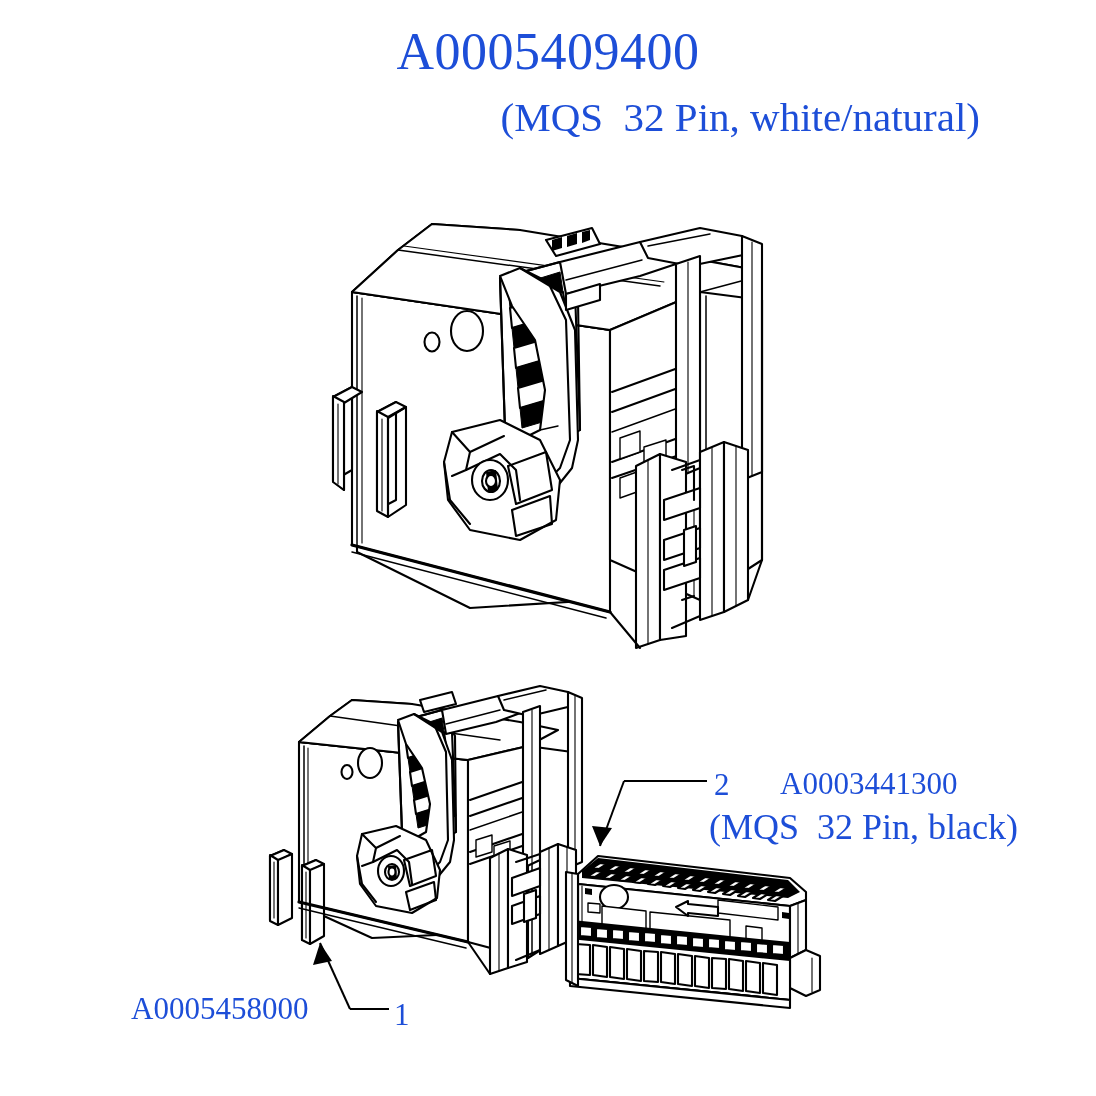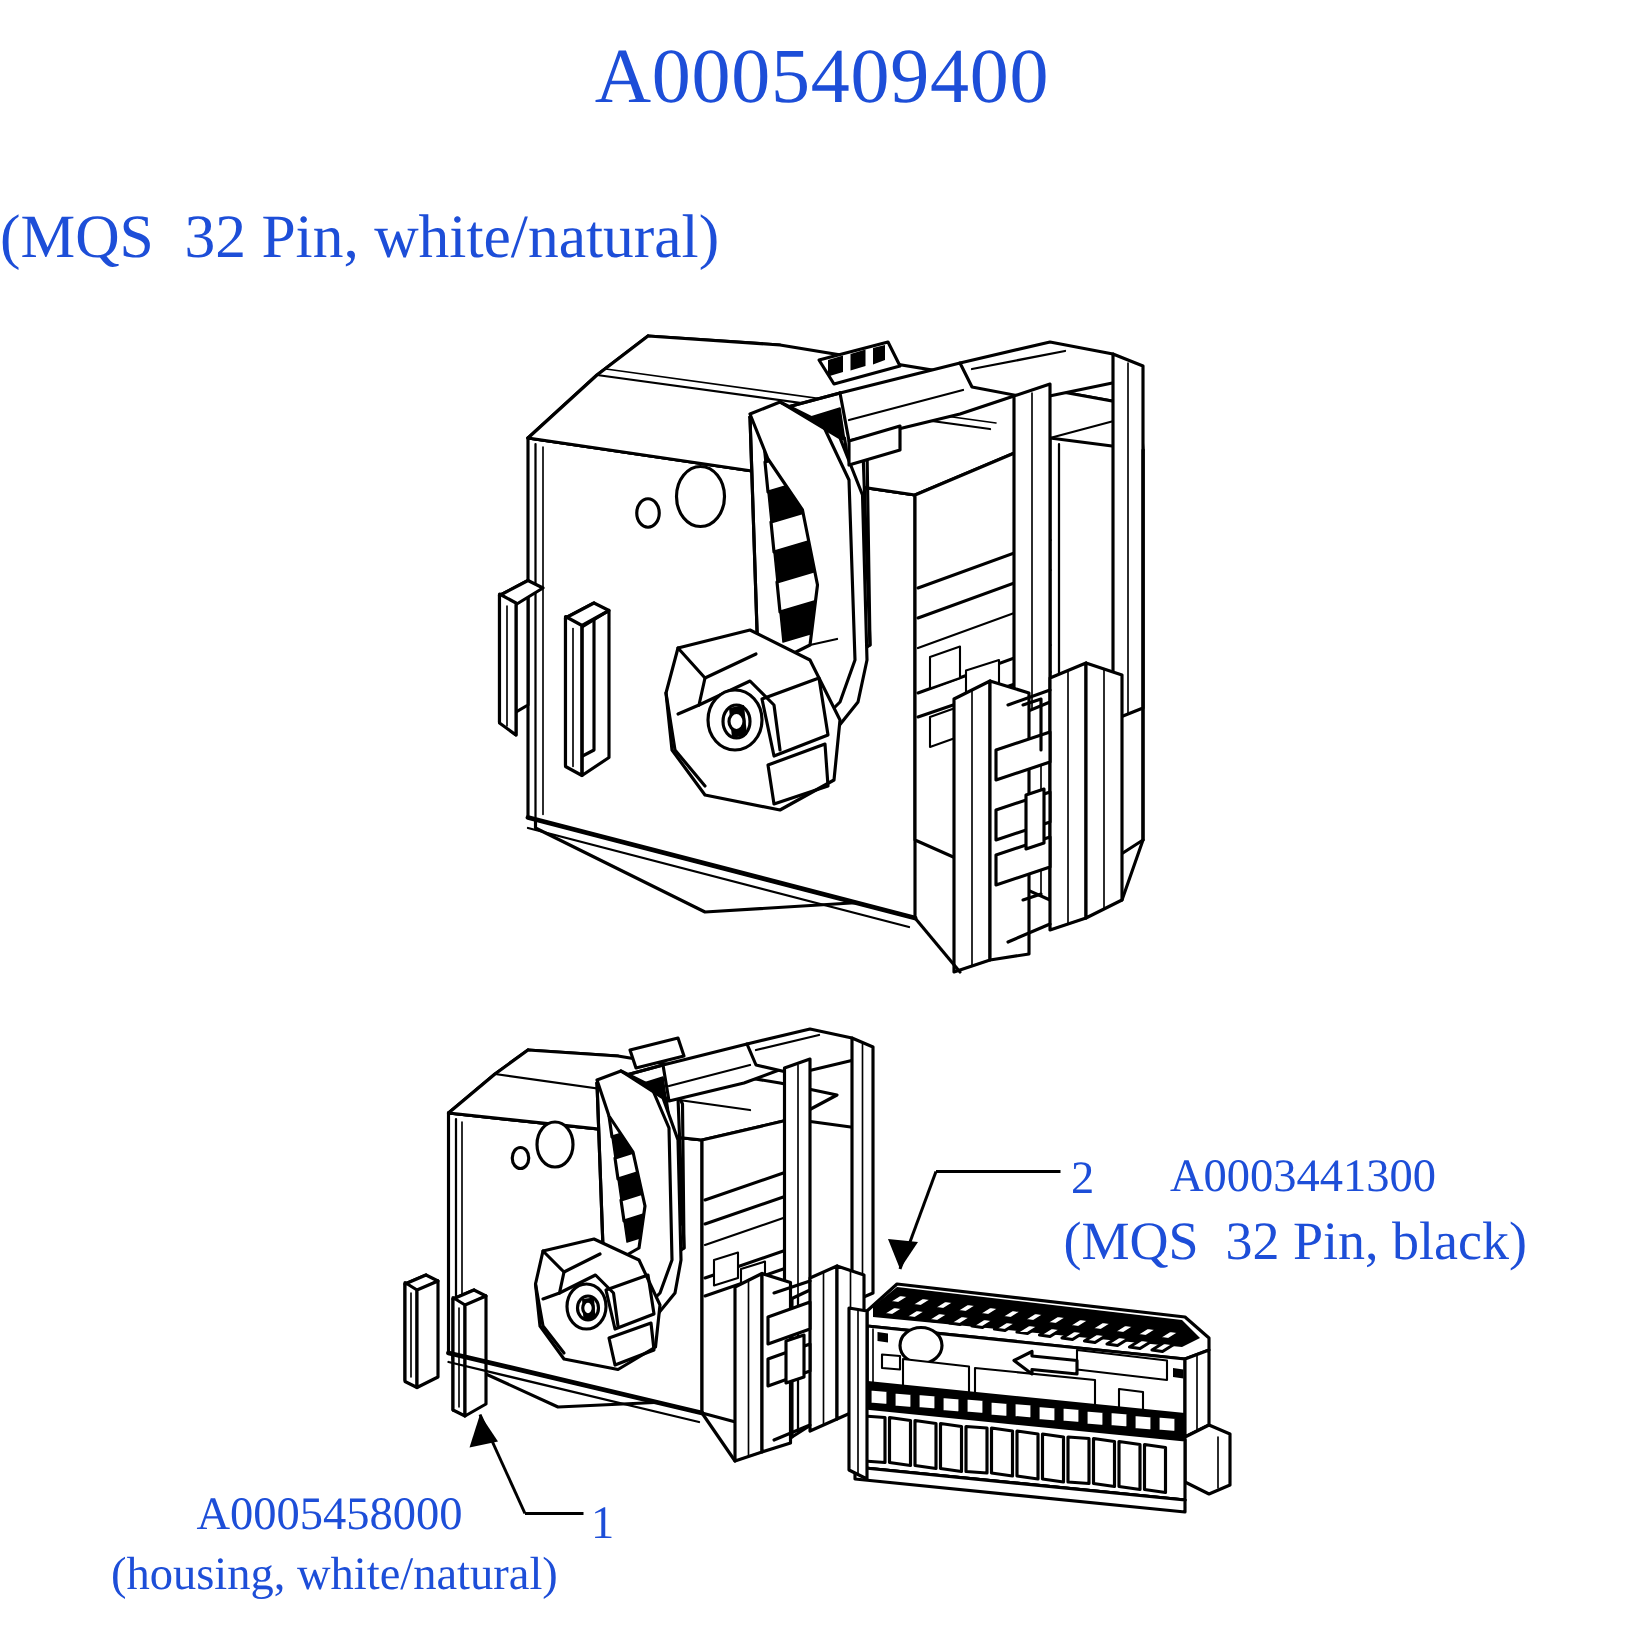--- a/index.html
+++ b/index.html
@@ -31,23 +31,22 @@
   #title {
     left: 0; top: 26px;
     width: 1096px;
     text-align: center;
     font-size: 52px;
     letter-spacing: 0.5px;
   }
   #subtitle {
     left: 0; top: 97px;
     width: 980px;
-    text-align: left;
+    text-align: right;
     font-size: 41px;
-    margin-top: 40px;
   }
   #label2-code {
     left: 780px; top: 768px;
     font-size: 31px;
   }
   #label2-num {
     left: 714px; top: 769px;
     font-size: 31px;
   }
   #label2-desc {
@@ -84,21 +83,20 @@
 
   <div class="txt" id="title">A0005409400</div>
   <div class="txt" id="subtitle">(MQS  32 Pin, white/natural)</div>
 
   <div class="txt" id="label2-num">2</div>
   <div class="txt" id="label2-code">A0003441300</div>
   <div class="txt" id="label2-desc">(MQS  32 Pin, black)</div>
 
   <div class="txt" id="label1-code">A0005458000</div>
   <div class="txt" id="label1-num">1</div>
-  <div class="txt" id="label1-desc">(housing, white/natural)</div>
 
   <svg width="1096" height="1096" viewBox="0 0 1096 1096" style="position:absolute;left:0;top:0;">
 
     <g>
 
       <path class="fl-w" d="M357,290 L400,252 L430,226 L520,232 L600,256 L610,300 L610,560 L600,600 L470,608 L357,552 Z"></path>
 
       <path class="fl-w" d="M352,292 L352,545 L610,612 L610,330 Z"></path>
       <path class="ln" d="M352,292 L398,250 L432,224"></path>
       <path class="ln" d="M432,224 L520,230"></path>

